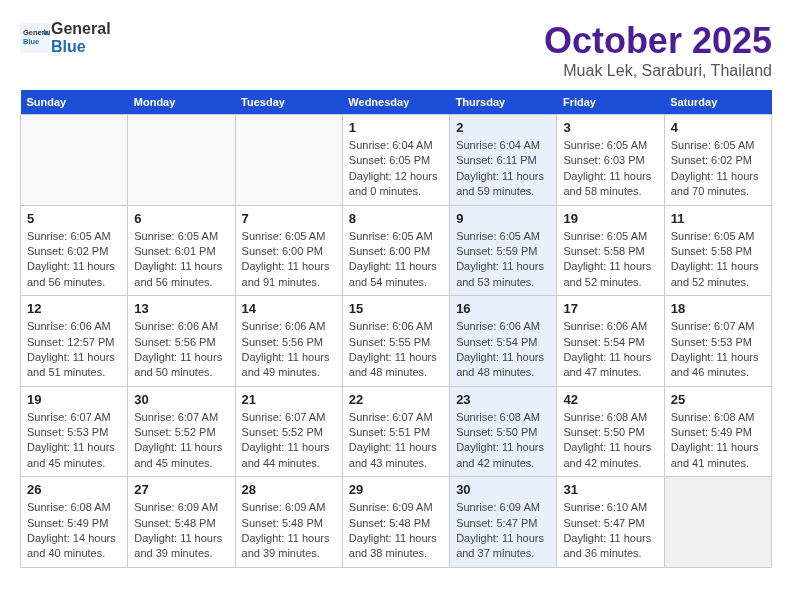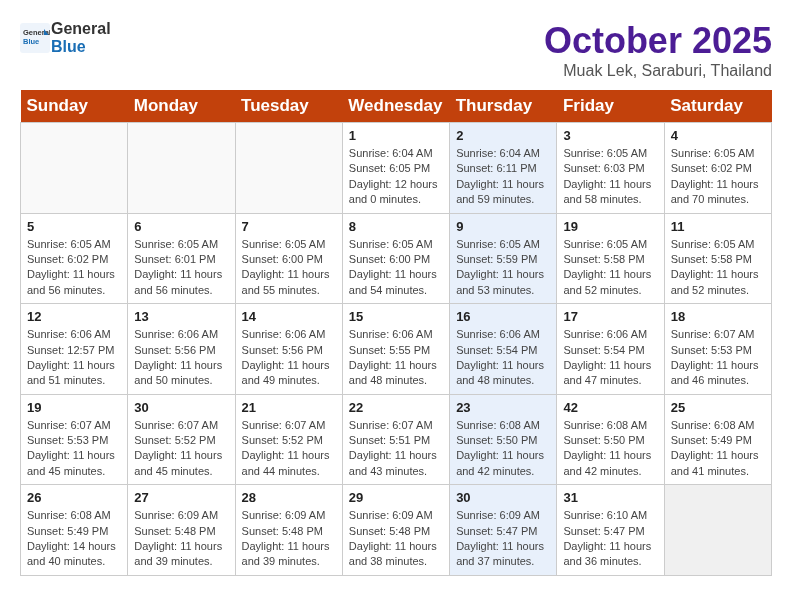--- a/index.html
+++ b/index.html
@@ -36,25 +36,25 @@
     .location-title {
       font-size: 16px;
       color: #555;
     }
     table {
       width: 100%;
       border-collapse: collapse;
       table-layout: fixed;
     }
     th {
-      background-color: #c2410c;
+      background-color: #1d4ed8;
       color: white;
       text-align: left;
       padding: 6px 6px;
-      font-size: 17px;
+      font-size: 11px;
       font-weight: bold;
     }
     td {
       border: 1px solid #ccc;
       vertical-align: top;
       padding: 5px 6px;
       font-size: 11px;
       color: #333;
       height: 90px;
       background: #fff;
@@ -155,21 +155,21 @@
         <td>
           <div class="day-number">6</div>
           <div class="cell-line">Sunrise: 6:05 AM</div>
           <div class="cell-line">Sunset: 6:01 PM</div>
           <div class="cell-line">Daylight: 11 hours and 56 minutes.</div>
         </td>
         <td>
           <div class="day-number">7</div>
           <div class="cell-line">Sunrise: 6:05 AM</div>
           <div class="cell-line">Sunset: 6:00 PM</div>
-          <div class="cell-line">Daylight: 11 hours and 55 minutes.</div>
+          <div class="cell-line">Daylight: 11 hours and 91 minutes.</div>
         </td>
         <td>
           <div class="day-number">8</div>
           <div class="cell-line">Sunrise: 6:05 AM</div>
           <div class="cell-line">Sunset: 6:00 PM</div>
           <div class="cell-line">Daylight: 11 hours and 54 minutes.</div>
         </td>
         <td class="highlight-thursday">
           <div class="day-number">9</div>
           <div class="cell-line">Sunrise: 6:05 AM</div>

